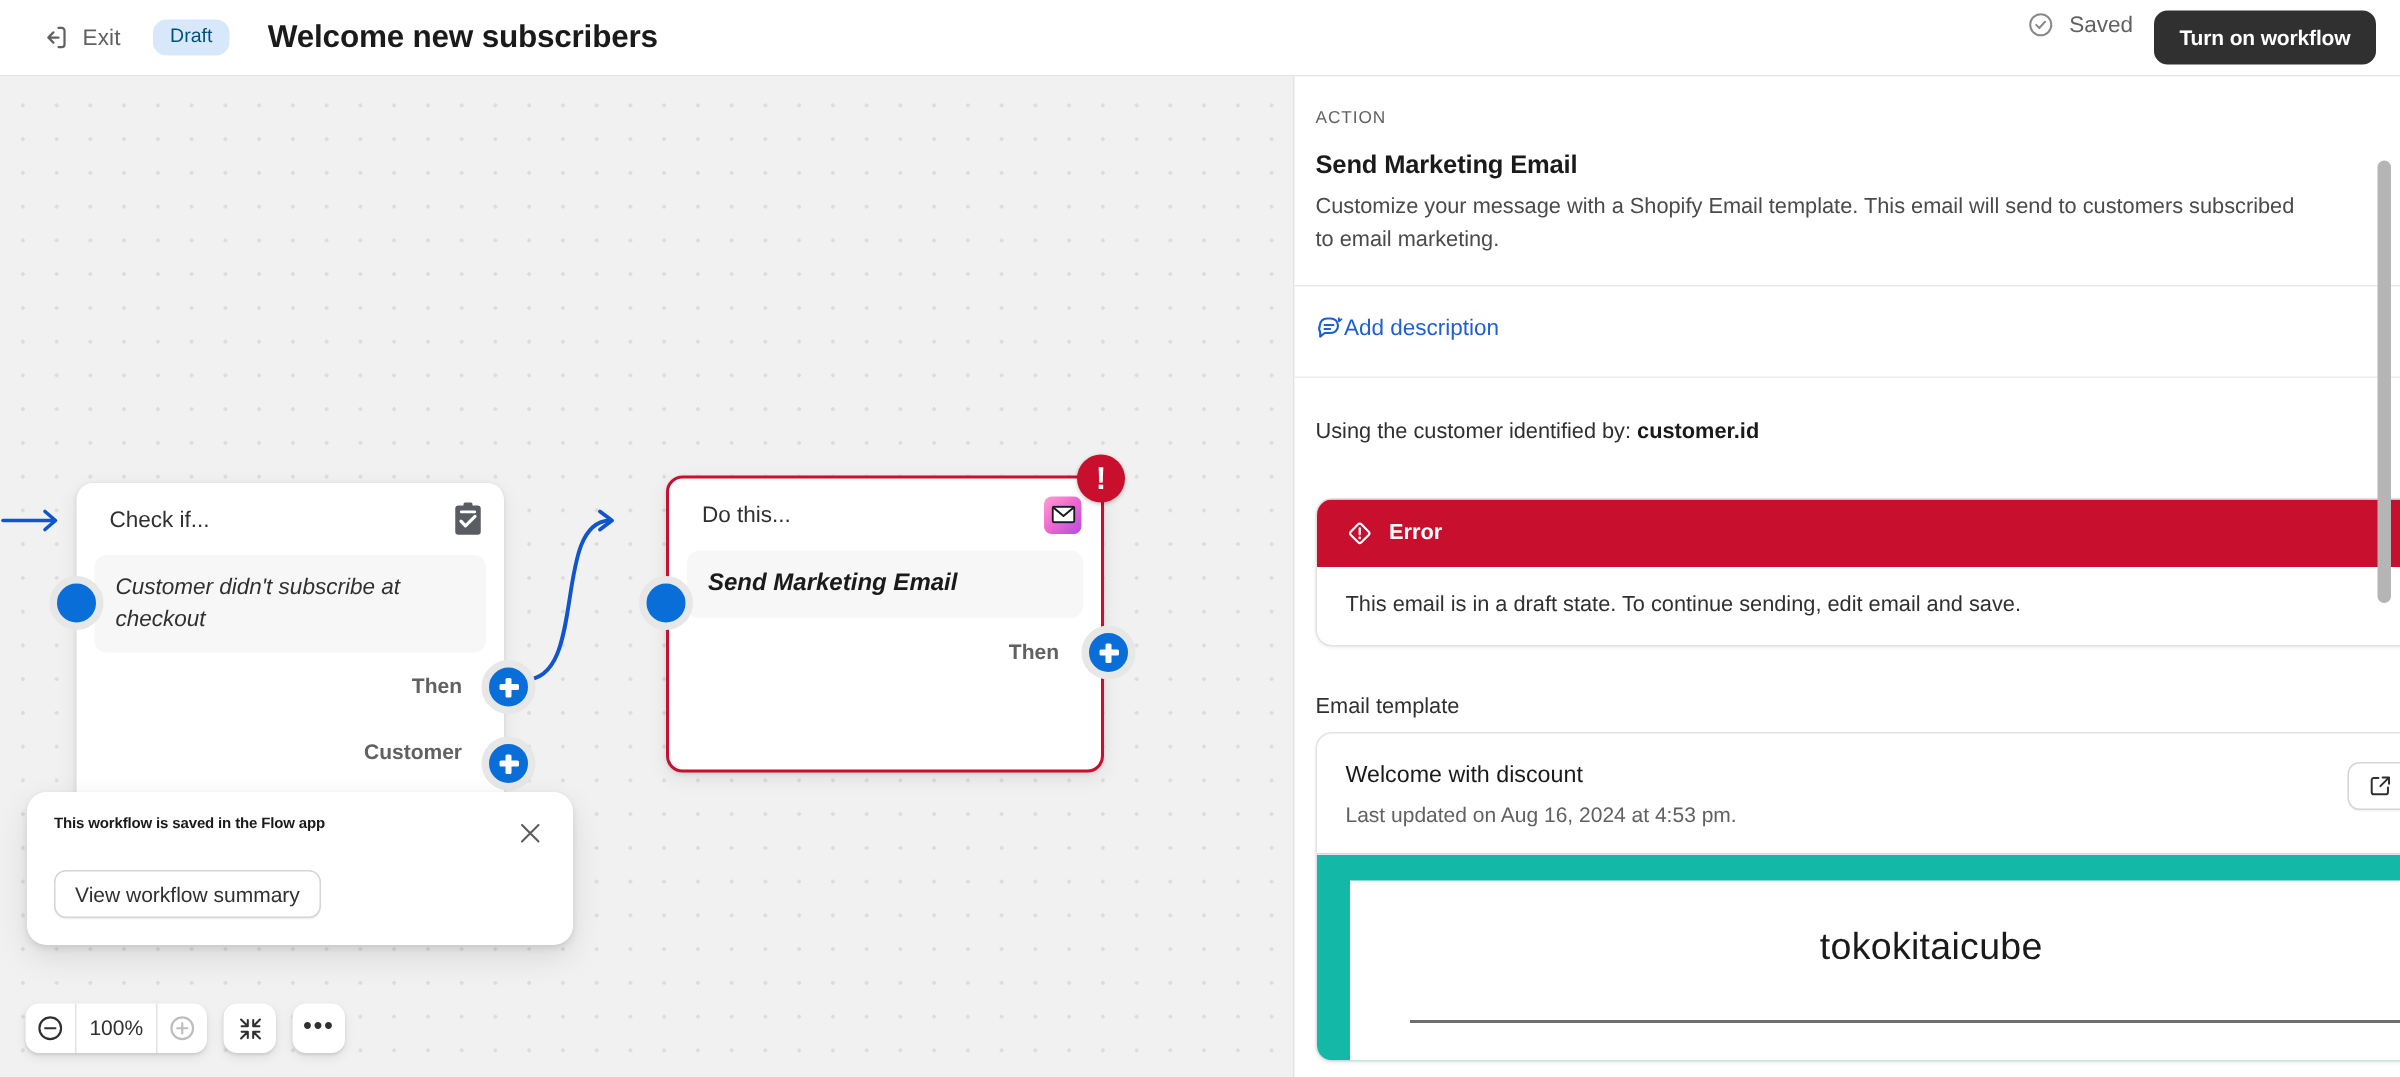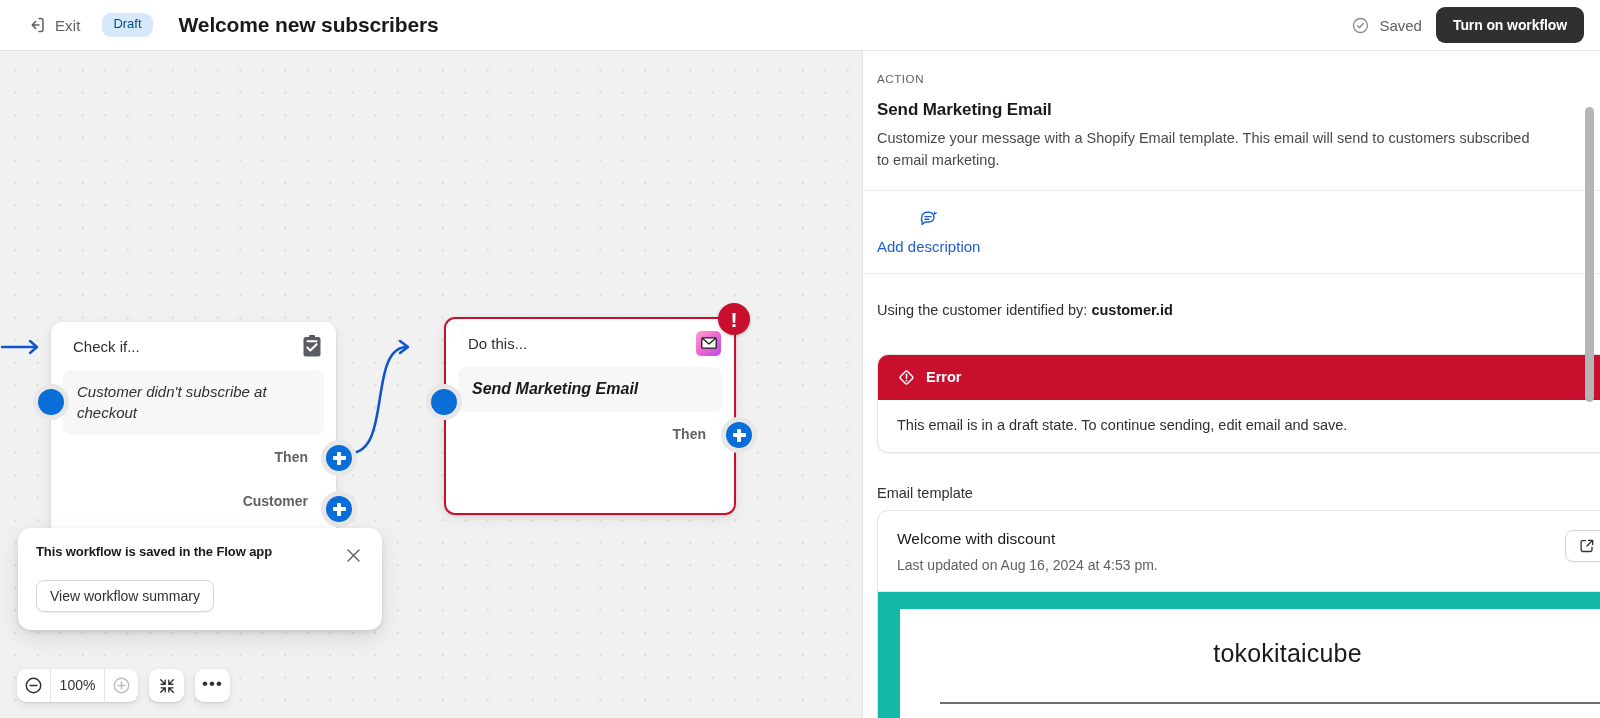--- a/index.html
+++ b/index.html
@@ -35,21 +35,21 @@
     line-height: 1.25;
   }
   #wf-title {
     margin-left: 26px;
     font-size: 21px;
     font-weight: bold;
     color: #1a1a1a;
     letter-spacing: -.15px;
   }
   #topbar-right {
-    margin-left: auto; display: flex; align-items: center; gap: 14px;
+    margin-left: auto; display: flex; align-items: flex-start; gap: 14px;
     margin-right: 16px;
   }
   .saved-wrap { display: flex; align-items: center; gap: 9px; }
   .saved-label { font-size: 15px; color: #616161; }
   #turn-on-btn {
     background: #303030; color: #ffffff;
     font-size: 14px; font-weight: bold;
     padding: 10px 17px; border: none;
     border-radius: 9px; cursor: pointer;
     letter-spacing: -.1px;
@@ -139,21 +139,21 @@
 
   
   #flow-toast {
     position: absolute; left: 18px; top: 477px;
     width: 364px; height: 102px;
     background: #ffffff; border-radius: 13px;
     box-shadow: 0 2px 5px rgba(0,0,0,.10), 0 8px 22px rgba(0,0,0,.10);
     padding: 16px 18px;
   }
   #flow-toast-row { display: flex; align-items: flex-start; }
-  #flow-toast-title { font-size: 13px; font-weight: bold; color: #1a1a1a; flex: 1; letter-spacing: -.1px; }
+  #flow-toast-title { font-size: 10px; font-weight: bold; color: #1a1a1a; flex: 1; letter-spacing: -.1px; }
   #flow-toast-close {
     width: 22px; height: 22px; border: none; background: transparent;
     cursor: pointer; color: #616161; font-size: 16px; line-height: 1;
     display: flex; align-items: center; justify-content: center;
   }
   #view-summary-btn {
     margin-top: 14px;
     background: #ffffff; border: 1px solid #d5d5d5;
     border-radius: 8px; padding: 7px 13px;
     font-size: 14px; color: #303030; cursor: pointer;
@@ -212,23 +212,23 @@
   #panel-title {
     margin-top: 15px; font-size: 17px; font-weight: bold; color: #1a1a1a;
     letter-spacing: -.1px;
   }
   #panel-desc {
     margin-top: 7px; font-size: 14.5px; color: #4a4a4a; line-height: 1.55;
     max-width: 662px;
   }
   #add-desc-row { padding: 18px 14px; border-bottom: 1px solid #ebebeb; }
   #add-desc-link {
-    display: inline-flex; align-items: center; gap: 10px;
+    display: inline-flex; align-items: center; 
     background: none; border: none; cursor: pointer;
-    color: #1f5fd4; font-size: 15px; padding: 0; flex-direction: column;
+    color: #1f5fd4; font-size: 15px; padding: 0;
   }
 
   
   #error-card {
     margin: 36px 14px 0;
     border-radius: 11px;
     background: #ffffff;
     border: 1px solid #e3e3e3;
     box-shadow: 0 1px 2px rgba(0,0,0,.06);
     overflow: hidden;

